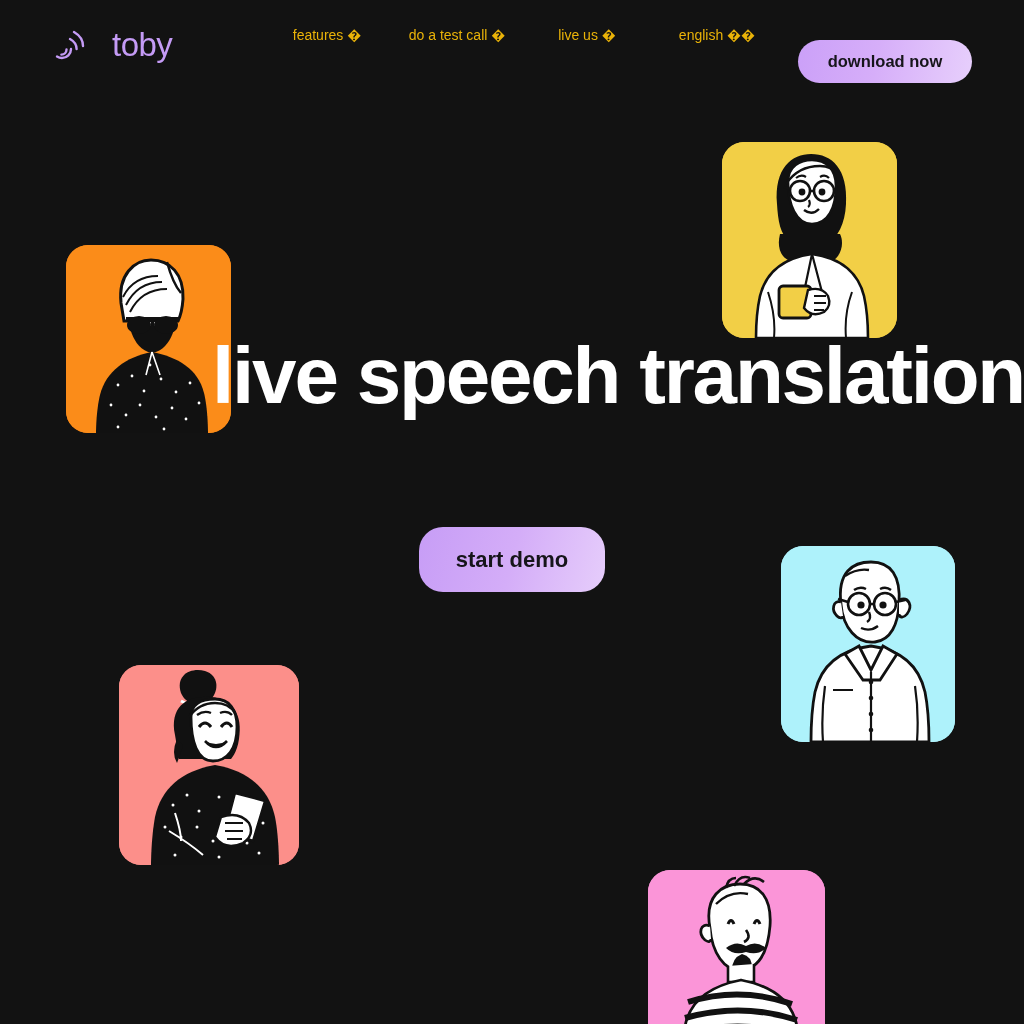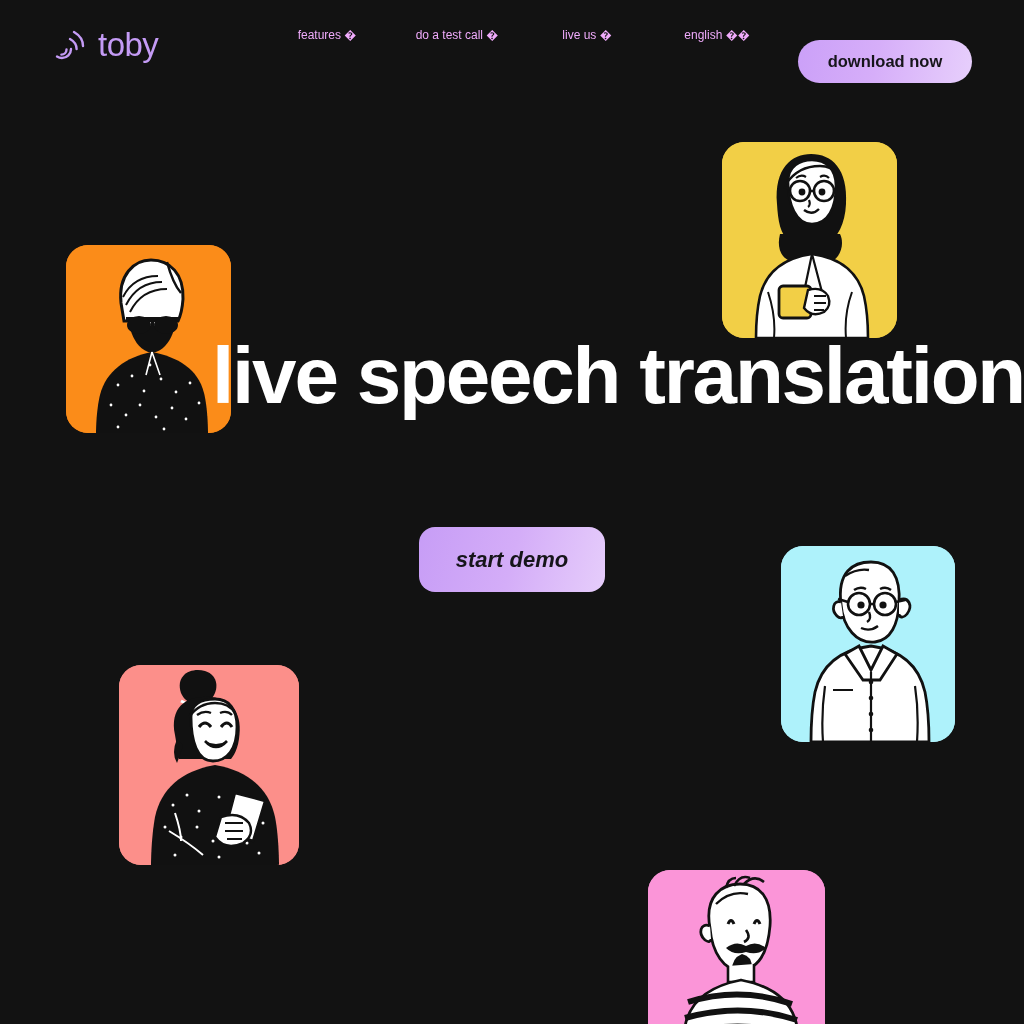--- a/index.html
+++ b/index.html
@@ -7,30 +7,30 @@
     width:1024px; height:1024px;
     background:#121212;
     font-family:"Liberation Sans", sans-serif;
     overflow:hidden;
   }
   #page { position:relative; width:1024px; height:1024px; background:#121212; }
 
   
   .nav { position:absolute; left:0; top:0; width:1024px; height:100px; z-index:40; }
 
-  .brand { position:absolute; left:52px; top:27px; display:flex; align-items:center; gap:10px; }
+  .brand { position:absolute; left:52px; top:27px; display:flex; align-items:center; gap:24px; }
   .brand-mark { width:36px; height:36px; display:block; }
   .brand-text {
     font-size:33px; font-weight:400; color:#C49BF5; letter-spacing:-0.5px;
     line-height:36px;
   }
 
   .nav-links { position:absolute; left:262px; top:26px; width:520px; display:flex; }
   .nav-link {
-    flex:1 1 0; text-align:center; color:#f0abfc; font-size:12px;
+    flex:1 1 0; text-align:center; color:#eab308; font-size:14px;
     line-height:18px; cursor:pointer; padding:0 4px;
   }
 
   .dl-btn {
     position:absolute; right:52px; top:40px;
     width:174px; height:43px; border:0; border-radius:22px;
     background:linear-gradient(100deg,#CBA0F8 0%,#D6AEF9 45%,#E7CFFC 100%);
     color:#16151A; font-size:16.5px; font-weight:700;
     font-family:"Liberation Sans", sans-serif; cursor:pointer;
   }
@@ -48,24 +48,24 @@
   
   .hero { position:absolute; left:0; top:340px; width:1024px; text-align:right; z-index:20; }
   .hero-line {
     color:#FFFFFF; font-weight:700; font-size:80px; line-height:72px;
     letter-spacing:-2.2px; white-space:nowrap;
   }
   .hero-line.l1 { padding-bottom:16px; }
 
   .demo-btn {
     position:absolute; left:419px; top:527px;
-    width:186px; height:65px; border:0; border-radius:16px;
+    width:186px; height:65px; border:0; border-radius:24px;
     background:linear-gradient(105deg,#C79DF6 0%,#D4ADF8 50%,#E6CDFB 100%);
     color:#16151A; font-size:22px; font-weight:700;
-    font-family:"Liberation Sans", sans-serif; cursor:pointer; z-index:25;font-style:italic;
+    font-family:"Liberation Sans", sans-serif; cursor:pointer; z-index:25;
   }
 </style>
 </head>
 <body>
 
 <div id="page">
 
   <div class="nav">
 
     <div class="brand">

